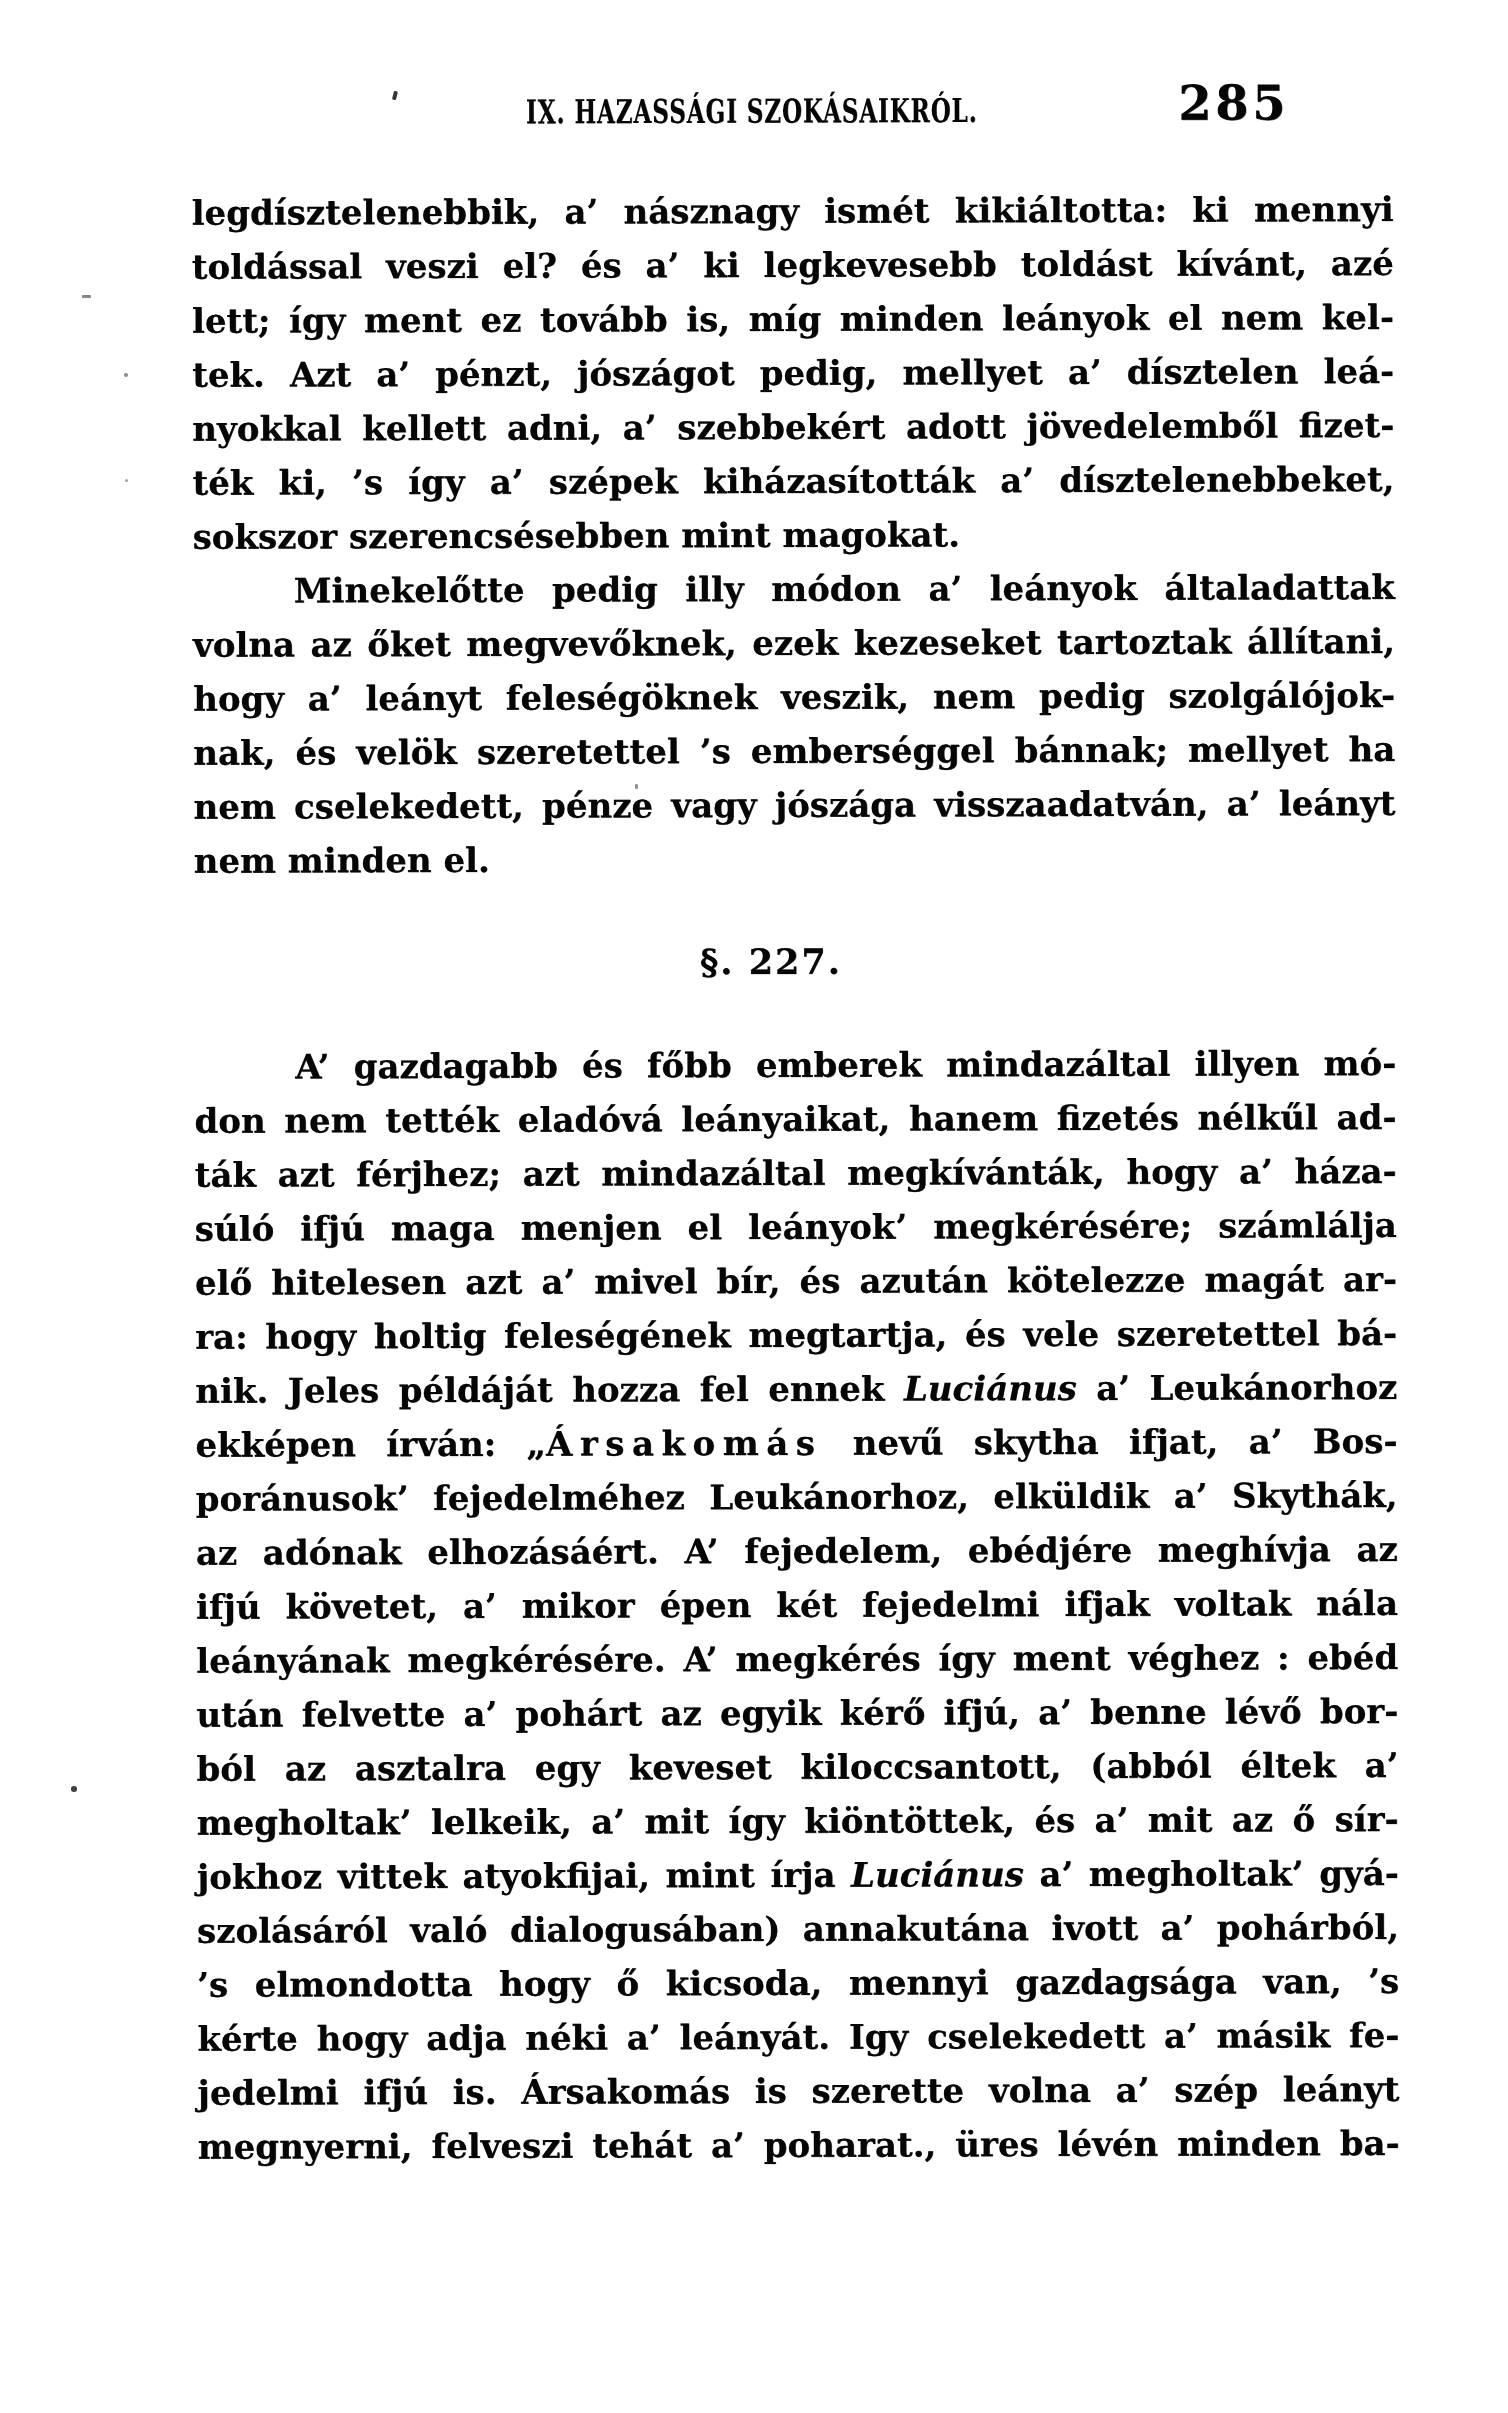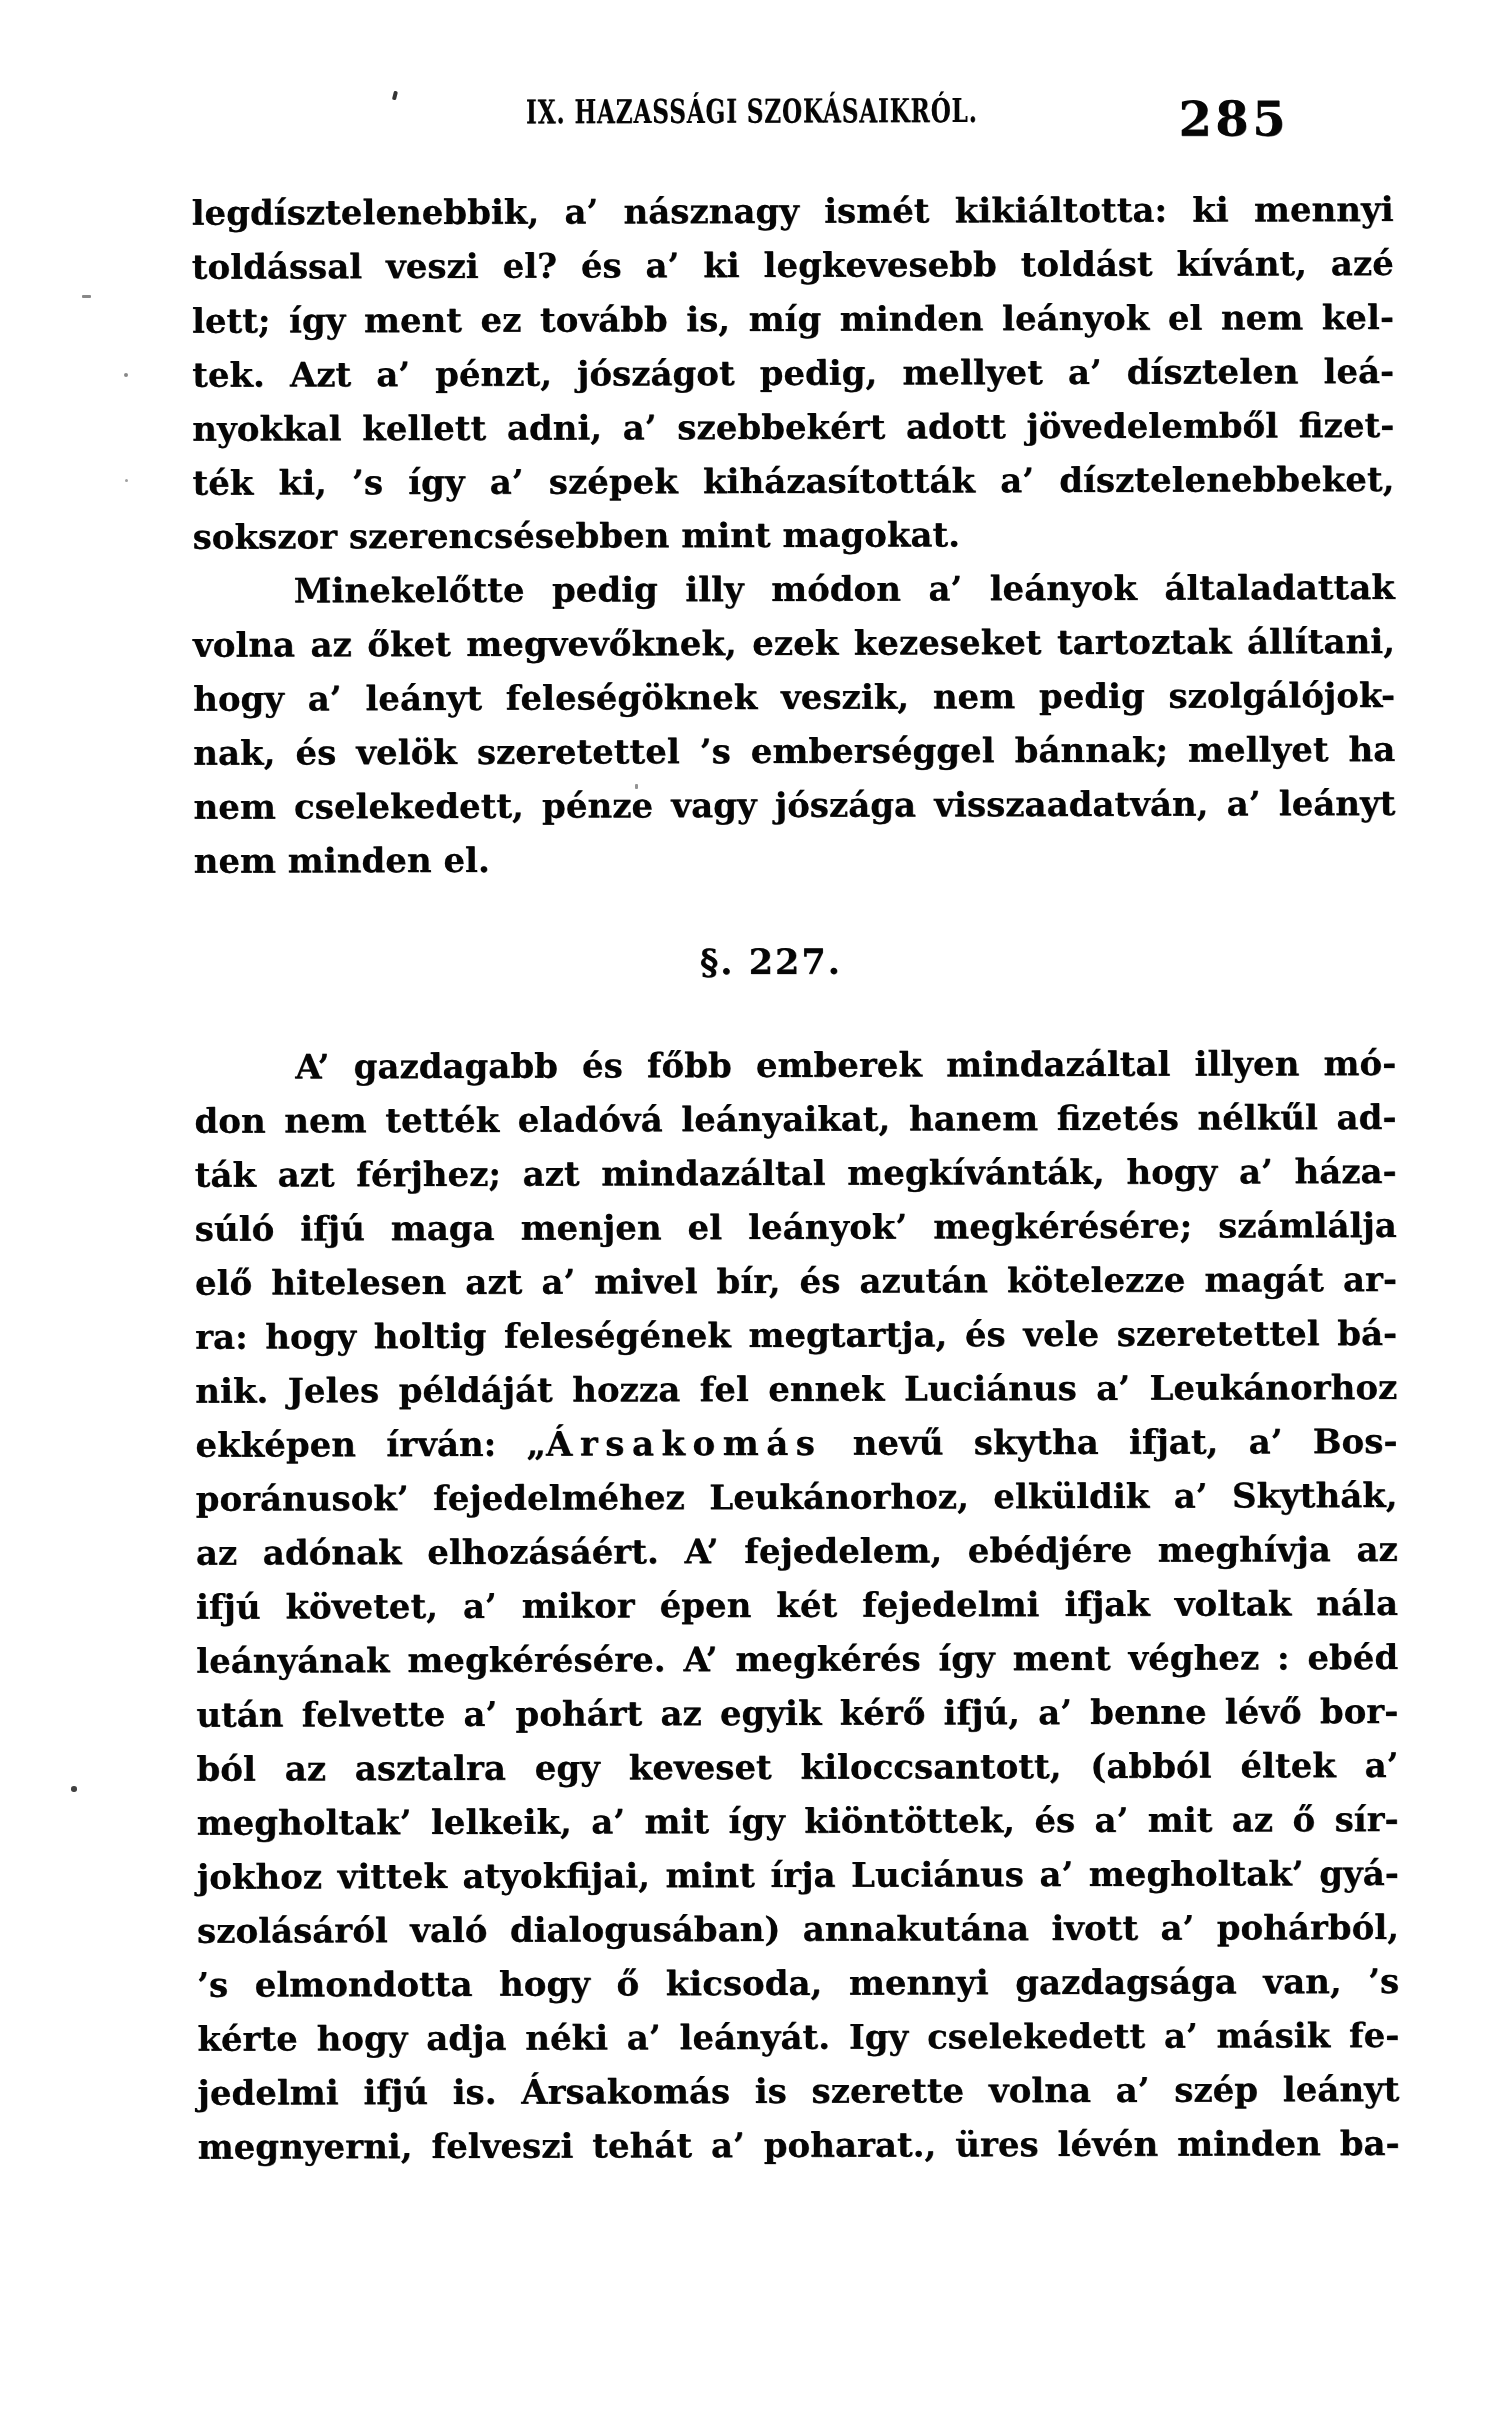--- a/index.html
+++ b/index.html
@@ -27,41 +27,41 @@
     text-align: center;
     font-size: 25px; font-weight: bold;
     letter-spacing: 1px;
     transform: scale(0.92, 1.32);
     transform-origin: 50% 50%;
     white-space: nowrap;
     text-shadow: 0.5px 0 0 rgba(0,0,0,0.55);
   }
   .pagenum {
     position: absolute;
-    top: 92px; left: 1181px;
+    top: 76px; left: 1181px;
     font-size: 48px; font-weight: bold;
     letter-spacing: 3.5px;
     text-shadow: 0.5px 0.5px 0 rgba(0,0,0,0.6);
   }
   .content {
     position: absolute;
     top: 184px; left: 194px; width: 1202px;
     font-size: 34px; font-weight: bold;
     text-shadow: 0.4px 0.3px 0 rgba(0,0,0,0.5), -0.3px 0 0 rgba(0,0,0,0.25);
   }
   .para { margin: 0; }
   .line {
     height: 54px; line-height: 54px;
     text-align: justify;
     text-align-last: justify;
     white-space: normal;
   }
   .line.ragged { text-align-last: left; }
   .para.indent .line:first-child { text-indent: 101px; }
-  .it { }
+  .it { font-style: italic; }
   .sp { letter-spacing: 7.5px; }
   .section-heading {
     margin-top: 49px; margin-bottom: 49px;
     height: 54px; line-height: 54px;
     text-align: center;
     transform: translateX(-24px);
     font-size: 35px; font-weight: bold;
     letter-spacing: 2px;
   }
   .scan-speck { position: absolute; background: #111; }

